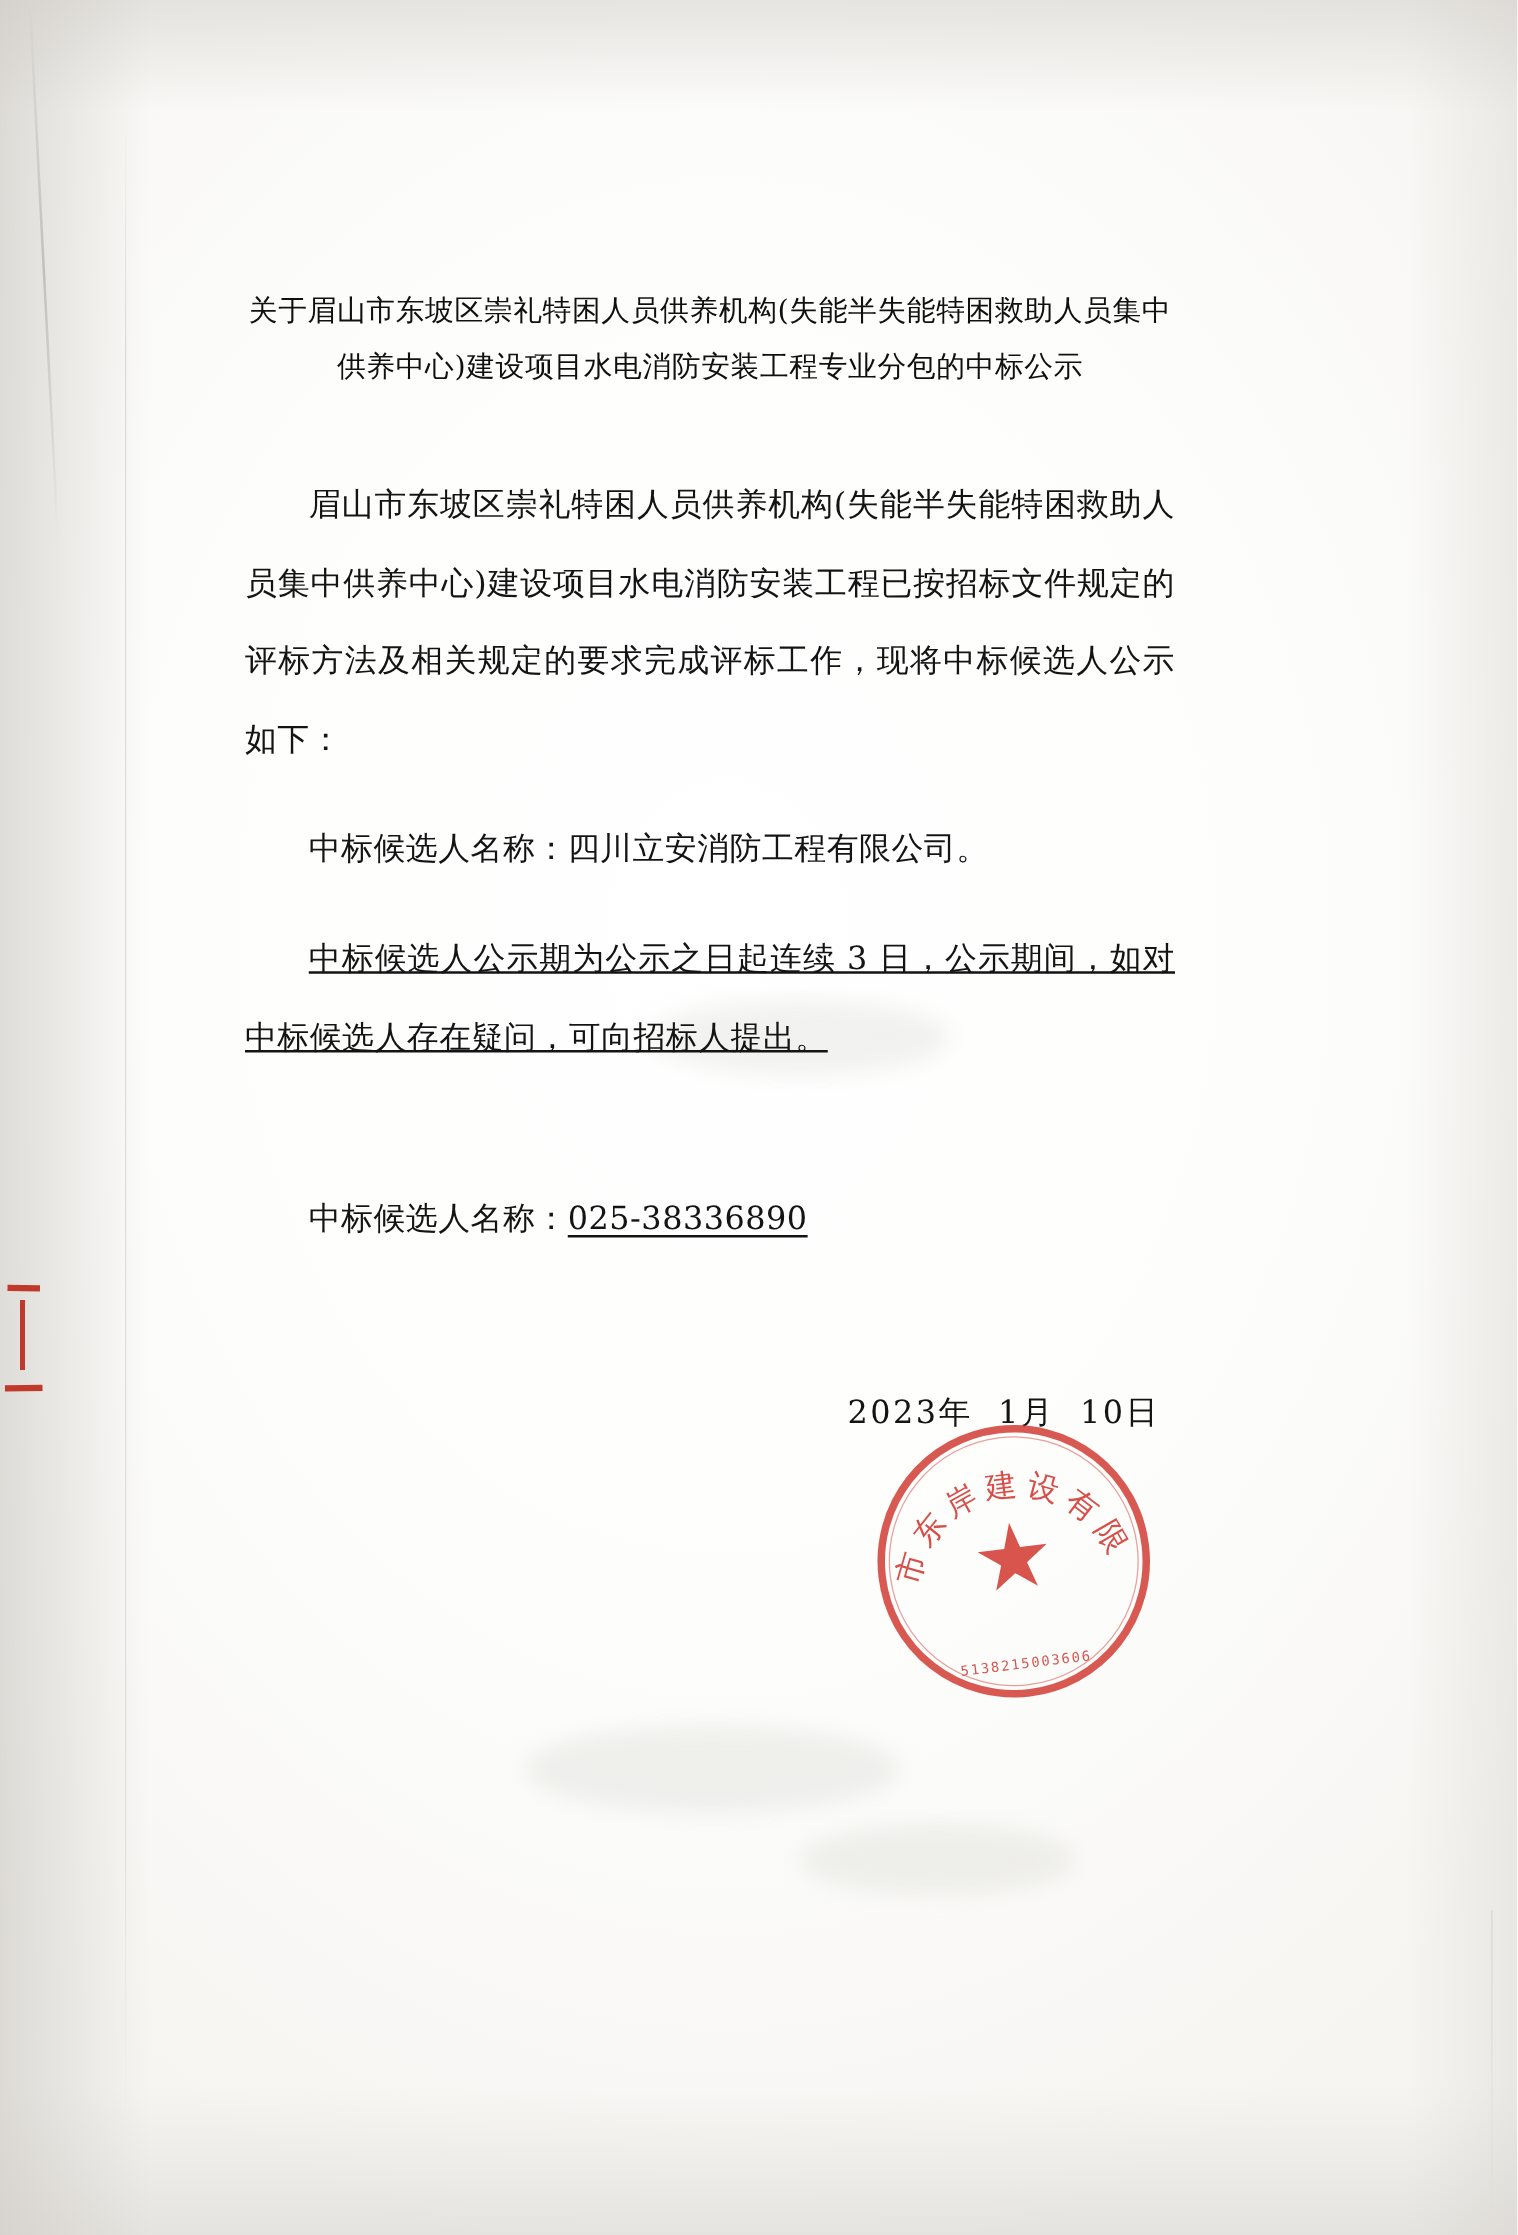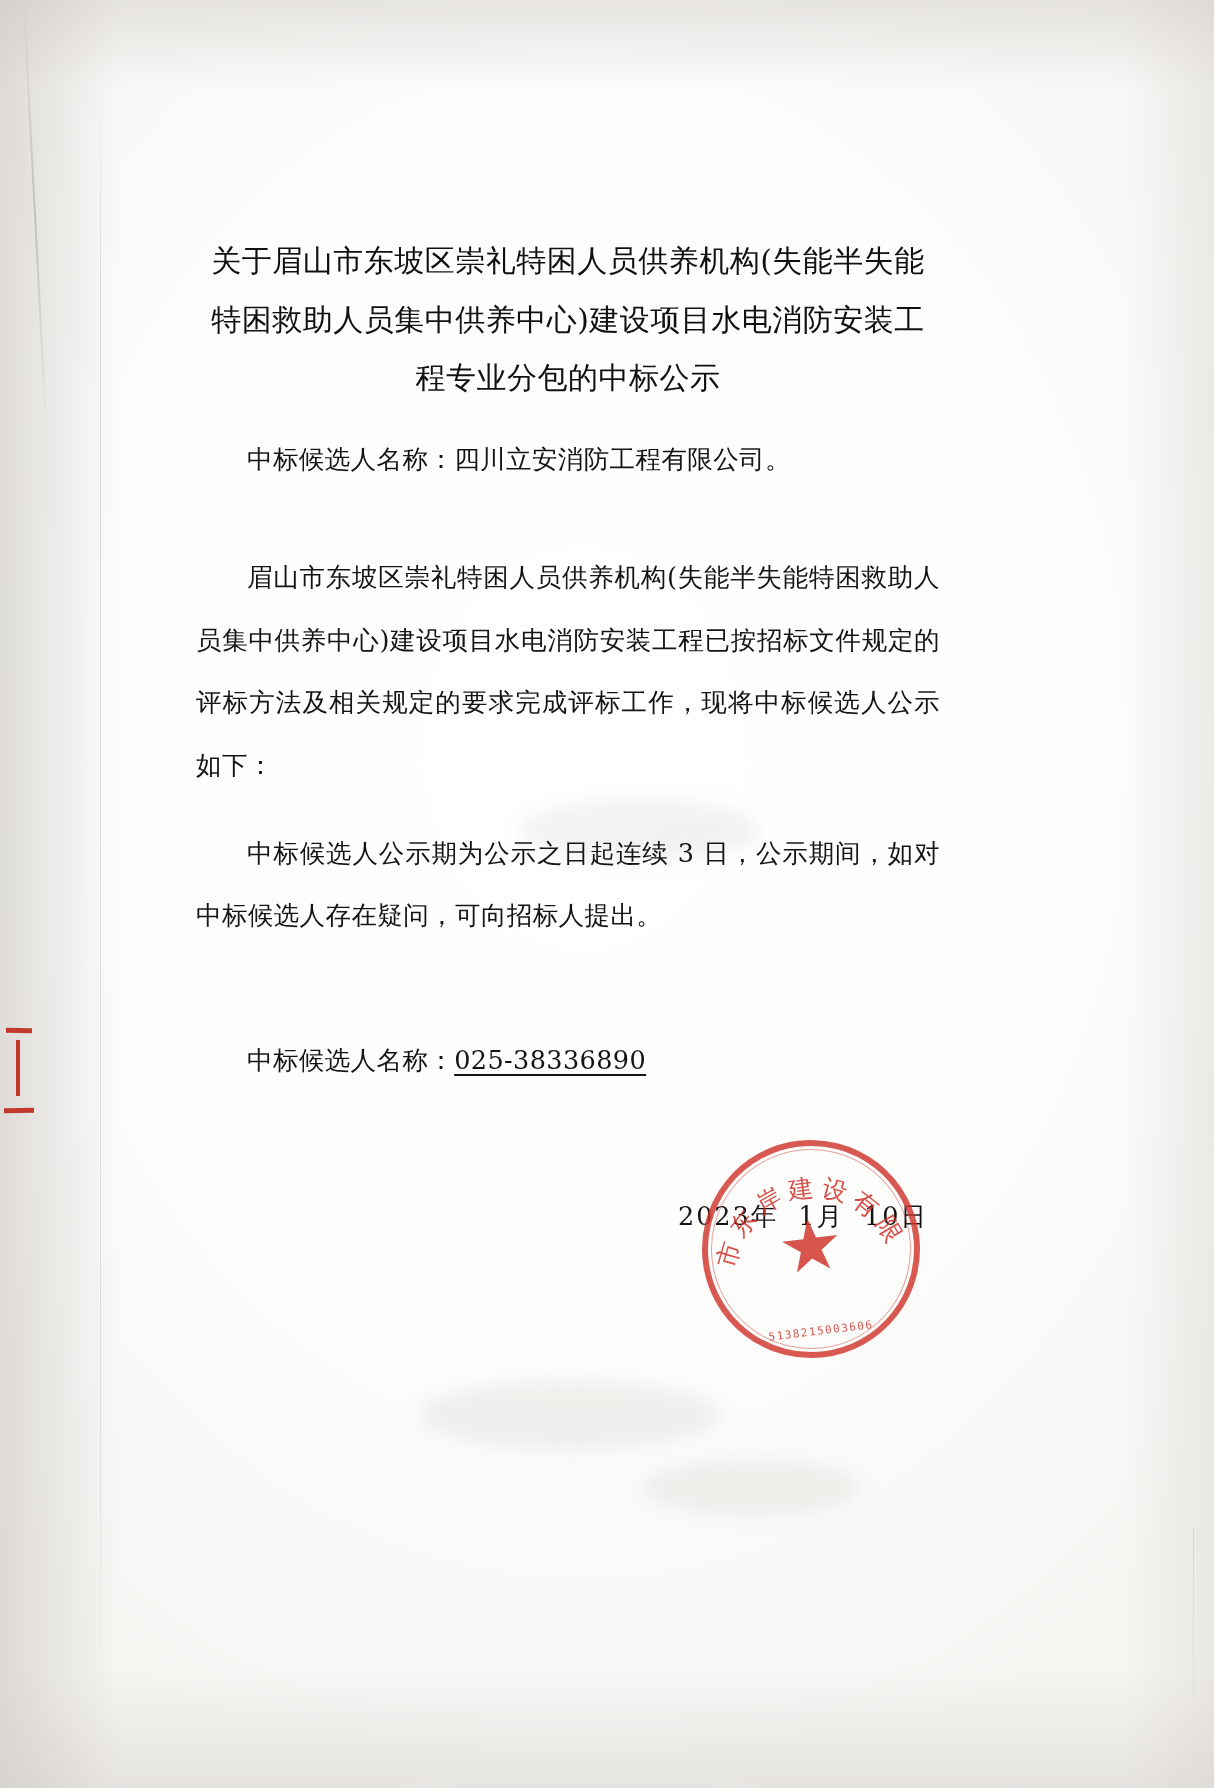--- a/index.html
+++ b/index.html
@@ -87,40 +87,40 @@
   
   #doc-body {
     position: absolute;
     left: 196px;
     top: 212px;
     width: 744px;
     color: #141414;
   }
 
   #doc-title {
-    font-size: 30px;
+    font-size: 23px;
     line-height: 1.95;
     text-align: center;
     letter-spacing: 0.5px;
     font-weight: 500;
     color: #101010;
   }
 
   .para {
     font-size: 25.5px;
     line-height: 2.45;
     text-align: justify;
     text-indent: 2em;
     letter-spacing: 0.4px;
     color: #141414;
   }
 
   #para-intro { margin-top: 56px; }
   #para-candidate { margin-top: 2px; }
-  #para-period { margin-top: 2px; }
+  #para-period { margin-top: 2px; text-decoration: underline; }
 
   #contact-line {
     margin-top: 86px;
     font-size: 25.5px;
     line-height: 2.2;
     text-indent: 2em;
     letter-spacing: 0.4px;
   }
   #contact-phone {
     text-decoration: underline;
@@ -240,23 +240,23 @@
   <div class="smudge" id="smudge-3"></div>
 
   <div class="red-mark" id="red-mark-1"></div>
   <div class="red-mark" id="red-mark-2"></div>
   <div class="red-mark" id="red-mark-3"></div>
 
   <div id="doc-body">
 
     <h1 id="doc-title">关于眉山市东坡区崇礼特困人员供养机构(失能半失能特困救助人员集中供养中心)建设项目水电消防安装工程专业分包的中标公示</h1>
 
+    <p class="para" id="para-intro">眉山市东坡区崇礼特困人员供养机构(失能半失能特困救助人员集中供养中心)建设项目水电消防安装工程已按招标文件规定的评标方法及相关规定的要求完成评标工作，现将中标候选人公示如下：</p>
+
     <p class="para" id="para-candidate">中标候选人名称：四川立安消防工程有限公司。</p>
-
-    <p class="para" id="para-intro">眉山市东坡区崇礼特困人员供养机构(失能半失能特困救助人员集中供养中心)建设项目水电消防安装工程已按招标文件规定的评标方法及相关规定的要求完成评标工作，现将中标候选人公示如下：</p>
 
     <p class="para" id="para-period">中标候选人公示期为公示之日起连续 3 日，公示期间，如对中标候选人存在疑问，可向招标人提出。</p>
 
     <p id="contact-line">
       <span>中标候选人名称：</span><span id="contact-phone">025-38336890</span>
     </p>
 
     <div id="signature-block">
       <span id="sign-date"><span class="date-num">2023</span><span>年</span><span class="date-gap"></span><span class="date-num">1</span><span>月</span><span class="date-gap"></span><span class="date-num">10</span><span>日</span></span>
     </div>

